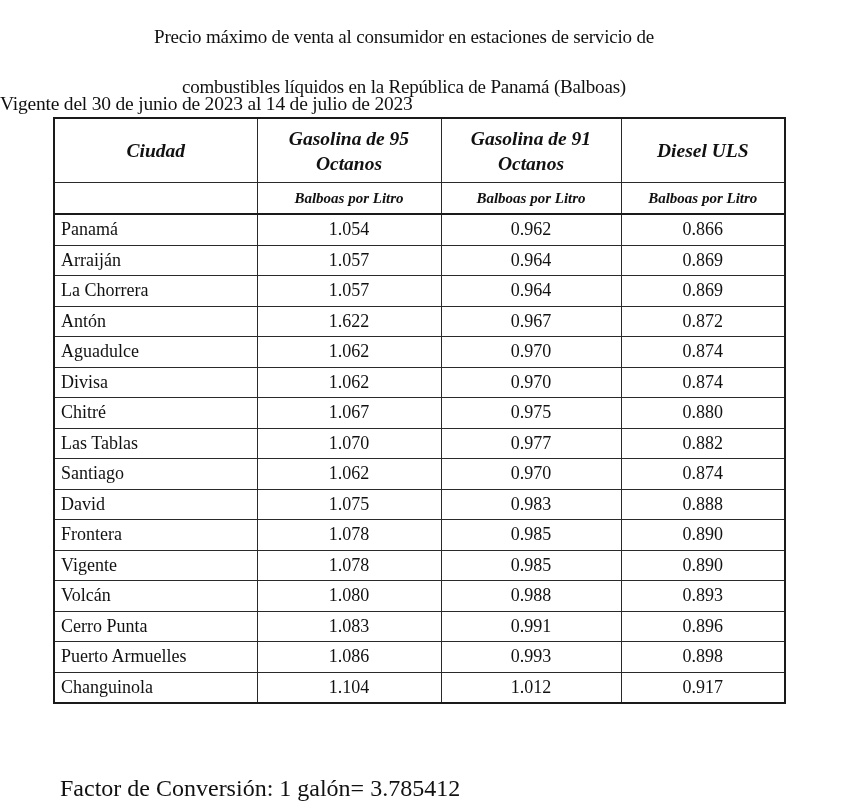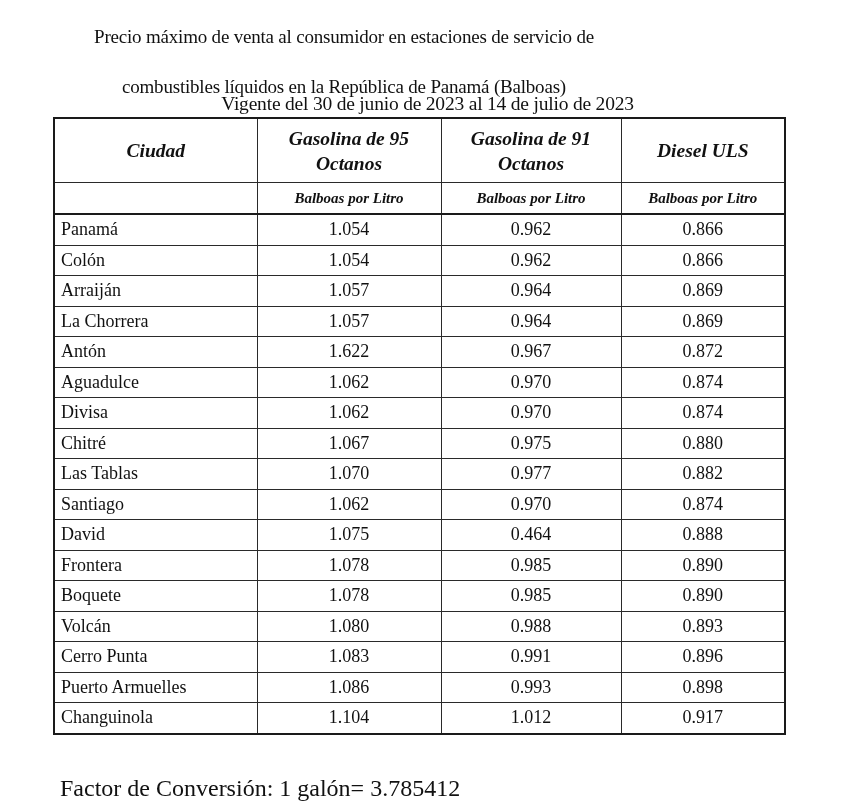--- a/index.html
+++ b/index.html
@@ -10,35 +10,35 @@
     body {
       width: 855px;
       height: 810px;
       position: relative;
       overflow: hidden;
       font-family: "Liberation Serif", "DejaVu Serif", serif;
       color: #111111;
     }
     .title {
       position: absolute;
-      left: 0;
+      left: 12px;
       width: 688px;
       text-align: center;
       font-size: 19px;
       line-height: 26px;
       letter-spacing: -0.2px;
+      padding-left: 48px;
     }
     .title-line1 { top: 24px; }
     .title-line2 { top: 50px; margin-top: 24px; }
     .subtitle {
       position: absolute;
       top: 91px;
       left: 0;
       width: 855px;
-      text-align: center;
       font-size: 19.5px;
       line-height: 26px;
       letter-spacing: -0.2px;
     }
     table.prices {
       position: absolute;
       top: 117px;
       left: 53px;
       width: 731px;
       border-collapse: collapse;
@@ -123,26 +123,20 @@
     </tr>
   </thead>
   <tbody id="price-rows">
       <tr>
         <td class="city">Panamá</td>
         <td class="num">1.054</td>
         <td class="num">0.962</td>
         <td class="num">0.866</td>
       </tr>
       <tr>
-        <td class="city">Colón</td>
-        <td class="num">1.054</td>
-        <td class="num">0.962</td>
-        <td class="num">0.866</td>
-      </tr>
-      <tr>
         <td class="city">Arraiján</td>
         <td class="num">1.057</td>
         <td class="num">0.964</td>
         <td class="num">0.869</td>
       </tr>
       <tr>
         <td class="city">La Chorrera</td>
         <td class="num">1.057</td>
         <td class="num">0.964</td>
         <td class="num">0.869</td>
@@ -179,31 +173,31 @@
       </tr>
       <tr>
         <td class="city">Santiago</td>
         <td class="num">1.062</td>
         <td class="num">0.970</td>
         <td class="num">0.874</td>
       </tr>
       <tr>
         <td class="city">David</td>
         <td class="num">1.075</td>
-        <td class="num">0.464</td>
+        <td class="num">0.983</td>
         <td class="num">0.888</td>
       </tr>
       <tr>
         <td class="city">Frontera</td>
         <td class="num">1.078</td>
         <td class="num">0.985</td>
         <td class="num">0.890</td>
       </tr>
       <tr>
-        <td class="city">Boquete</td>
+        <td class="city">Vigente</td>
         <td class="num">1.078</td>
         <td class="num">0.985</td>
         <td class="num">0.890</td>
       </tr>
       <tr>
         <td class="city">Volcán</td>
         <td class="num">1.080</td>
         <td class="num">0.988</td>
         <td class="num">0.893</td>
       </tr>

